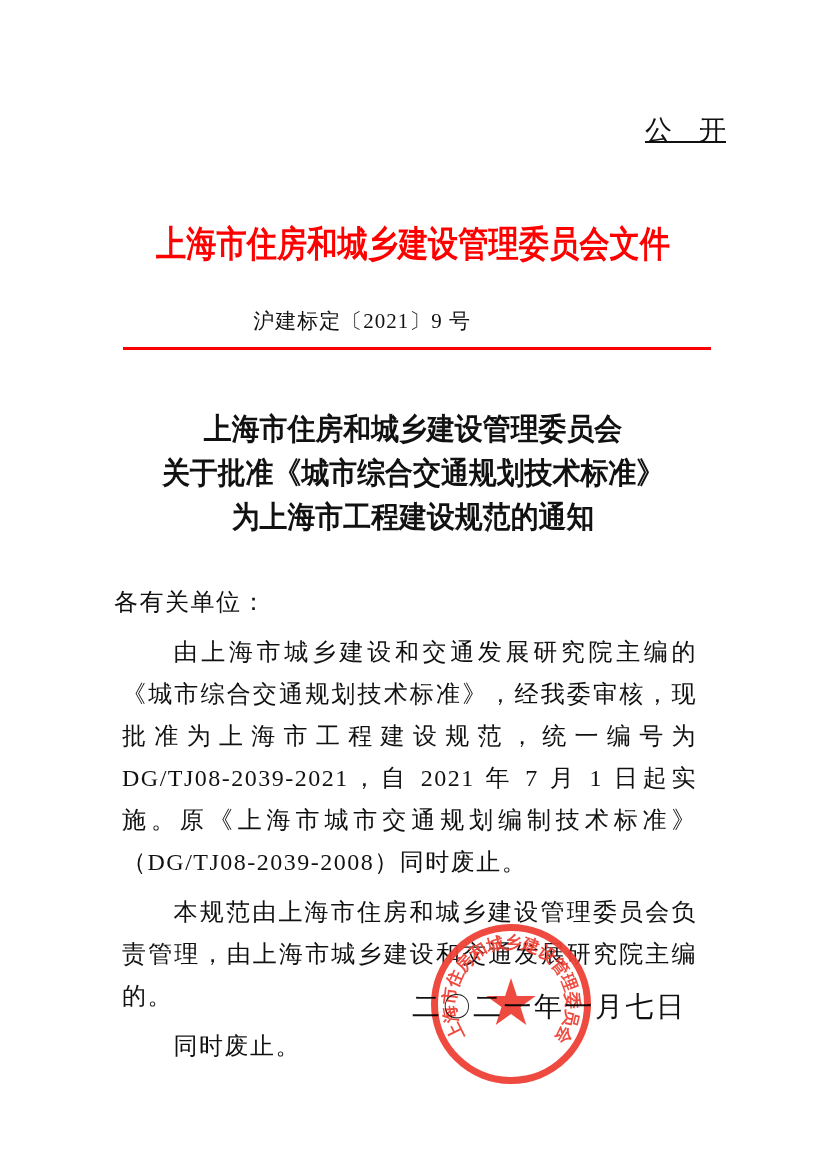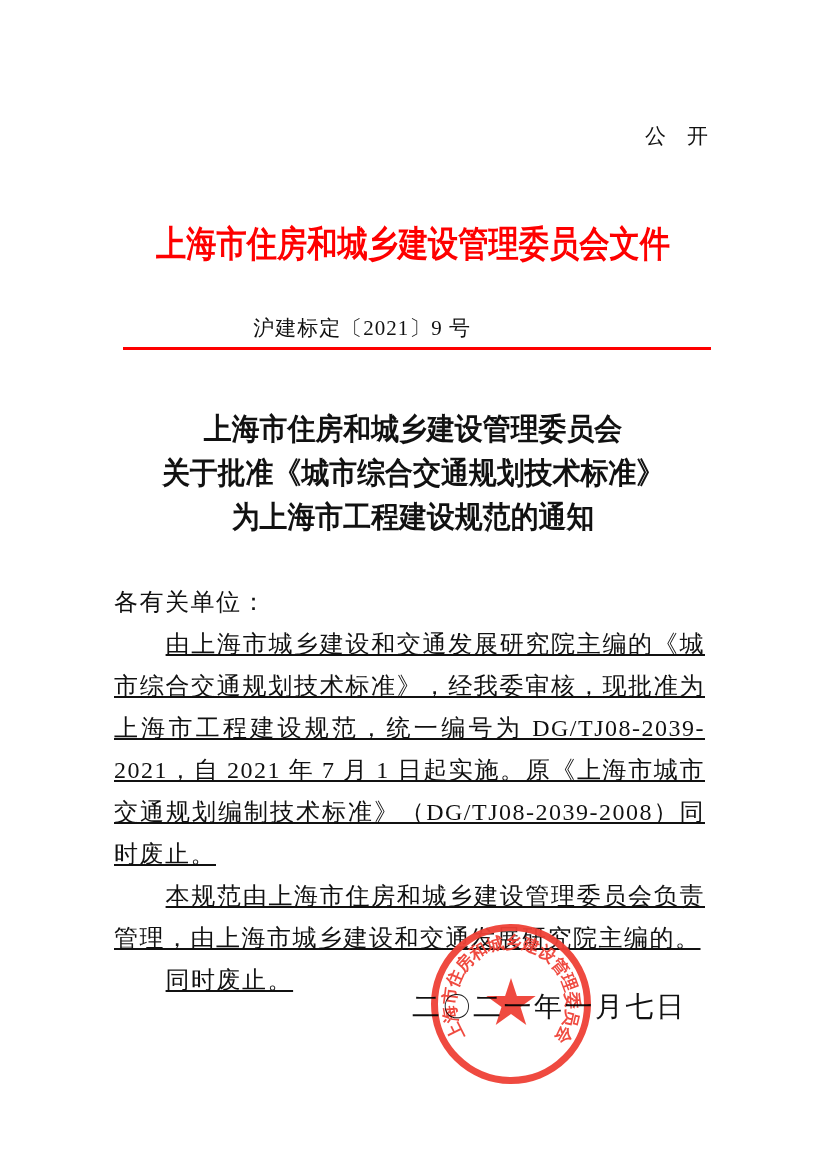--- a/index.html
+++ b/index.html
@@ -11,47 +11,47 @@
   }
   *{margin:0;padding:0;box-sizing:border-box;}
   html,body{background:#fff;}
   body{width:826px;height:1169px;}
   .page{
     position:relative;width:826px;height:1169px;overflow:hidden;
     background:var(--paper-white);color:var(--ink-black);
     font-family:"Liberation Serif","DejaVu Serif",serif;
   }
   .classification{
-    position:absolute;top:122px;left:645px;
-    font-size:21px;white-space:nowrap;
+    position:absolute;top:112px;left:645px;
+    font-size:27px;white-space:nowrap;text-decoration:underline;
   }
   .banner{
     position:absolute;top:220px;left:0;width:826px;text-align:center;
     font-size:36px;font-weight:bold;color:var(--banner-red);
     white-space:nowrap;transform:scaleX(.84);transform-origin:center;
   }
   .docnum{
-    position:absolute;top:314px;left:0;width:724px;text-align:center;
+    position:absolute;top:307px;left:0;width:724px;text-align:center;
     font-size:21px;letter-spacing:1px;
   }
   .redline{
     position:absolute;top:347px;left:123px;width:588px;height:3px;
     background:var(--divider-red);
   }
   .doc-title{
     position:absolute;top:407px;left:0;width:826px;text-align:center;
     font-size:30px;font-weight:bold;line-height:44px;
     transform:scaleX(.93);transform-origin:center;white-space:nowrap;
   }
   .body-text{
     position:absolute;top:581px;left:114px;width:591px;
     font-size:24px;line-height:42px;letter-spacing:1.5px;
     text-align:justify;text-justify:inter-ideograph;
   }
-  .body-text p{text-indent:2.15em;margin:0;text-decoration:underline;}
+  .body-text p{text-indent:2.15em;margin:8px;}
   .seal{
     position:absolute;left:429px;top:922px;width:164px;height:164px;
     z-index:1;opacity:.95;
   }
   .seal-ring{fill:none;stroke:var(--seal-red);stroke-width:7;}
   .seal-star{fill:var(--seal-red);}
   .seal-text{
     fill:var(--seal-red);font-size:17px;font-weight:bold;
     letter-spacing:-0.5px;
     font-family:"Liberation Serif","DejaVu Serif",serif;

